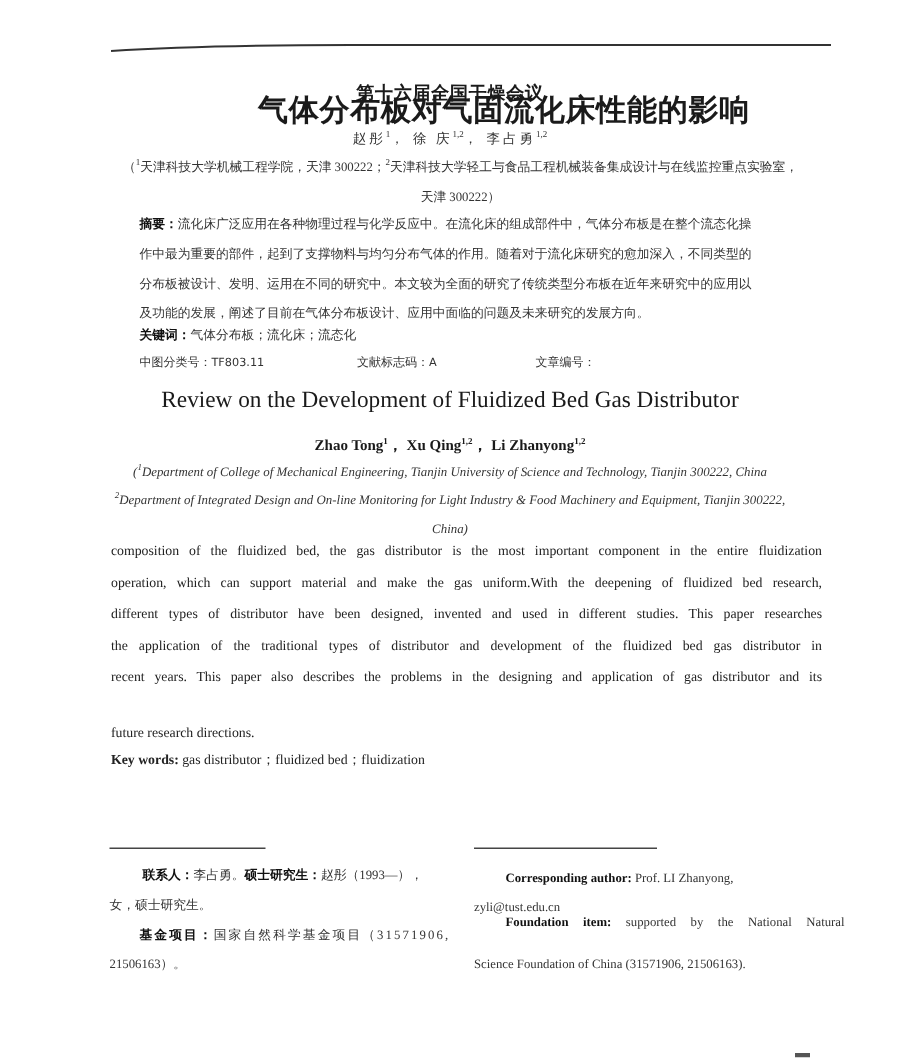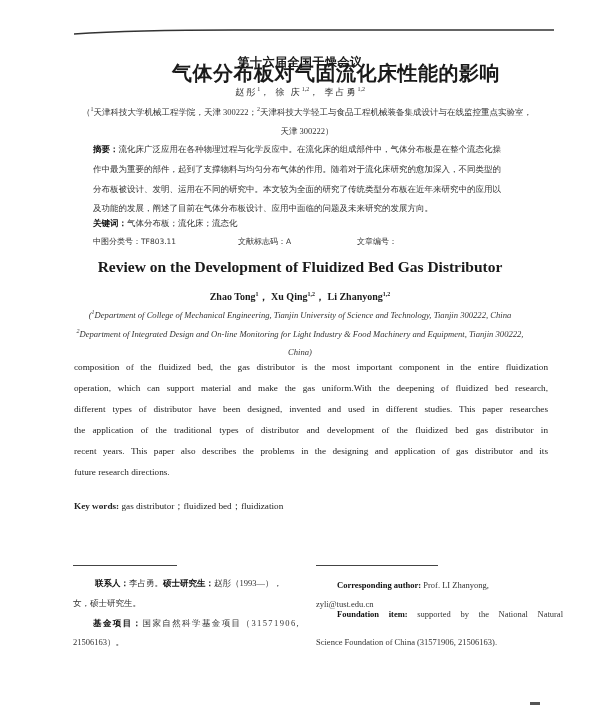--- a/index.html
+++ b/index.html
@@ -14,27 +14,27 @@
   .cn-authors { position: absolute; top: 86px; left: 0; width: 600px; text-align: center; font-size: 9px; color: #333; letter-spacing: 2px; }
   .cn-authors sup, .en-authors sup, .en-aff sup, .cn-aff sup { font-size: 6px; letter-spacing: 0; }
   .cn-aff { position: absolute; left: 72px; width: 470px; text-align: center; font-size: 8.5px; color: #333; }
   .cn-aff.l1 { top: 106px; }
   .cn-aff.l2 { top: 126px; }
 
   .cn-abs-line { position: absolute; left: 93px; font-size: 8.5px; color: #333; white-space: nowrap; }
   .cn-abs-line b { color: #111; }
   .cn-meta { position: absolute; top: 236px; font-size: 8px; color: #333; }
 
-  .en-title { position: absolute; top: 258px; left: 0; width: 600px; text-align: center; font-size: 15.5px; font-weight: bold; }
+  .en-title { position: absolute; top: 258px; left: 0; width: 600px; text-align: center; font-size: 15.5px; font-weight: normal; }
   .en-authors { position: absolute; top: 290px; left: 0; width: 600px; text-align: center; font-size: 10px; font-weight: bold; }
   .en-aff { position: absolute; left: 0; width: 600px; text-align: center; font-size: 8.6px; font-style: italic; color: #333; }
 
   .en-abs { position: absolute; left: 74px; width: 474px; font-size: 9.2px; line-height: 21px; text-align: justify; color: #222; }
   .en-abs-line { display: block; height: 21px; text-align: justify; text-align-last: justify; white-space: nowrap; overflow: hidden; }
-  .en-abs-line.last { text-align-last: left; }
+  .en-abs-line.last { text-align-last: left; margin-top: 16px; }
   .en-kw { position: absolute; left: 74px; top: 500px; font-size: 9.2px; color: #222; }
 
   .fn-rule { position: absolute; top: 565px; height: 1px; background: #444; }
   .fn { position: absolute; font-size: 8.5px; color: #333; white-space: nowrap; }
   .fn b { color: #111; }
 </style>
 </head>
 <body>
 
 <div class="running-head sans">第十六届全国干燥会议</div>

